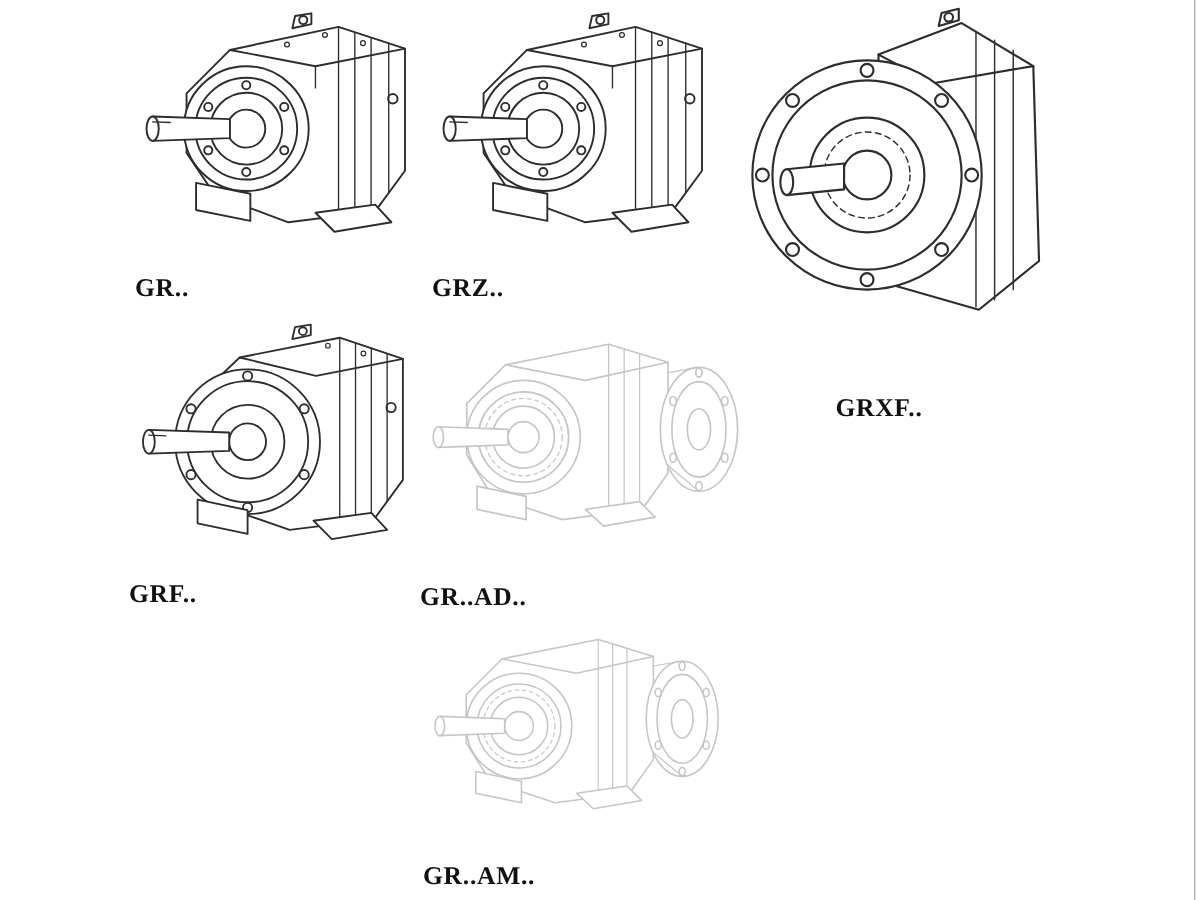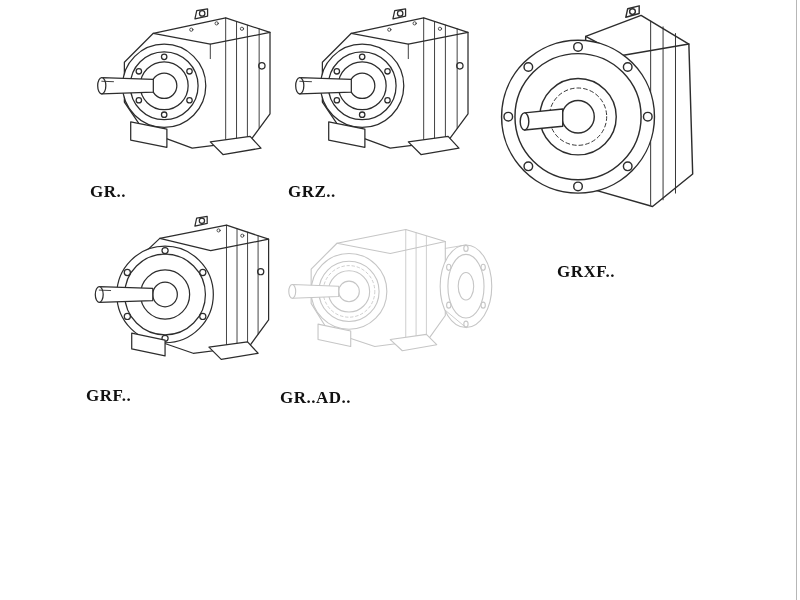--- a/index.html
+++ b/index.html
@@ -196,17 +196,23 @@
   </figure>
 
   <figure class="cell" style="left:280px;top:214px;width:224px">
     <svg class="drawing light" width="224" height="172" viewBox="0 0 260 200">
         <use href="#sym-phantom"></use>
       </svg>
     <figcaption class="caption">GR..AD..</figcaption>
   </figure>
 
 
+  <figure class="cell" style="left:282px;top:412px;width:208px">
+    <svg class="drawing light" width="208" height="160" viewBox="0 0 260 200">
+        <use href="#sym-phantom"></use>
+      </svg>
+    <figcaption class="caption">GR..AM..</figcaption>
+  </figure>
 
 
   <div class="edge-line"></div>
 
 </div>
 
 </body></html>

